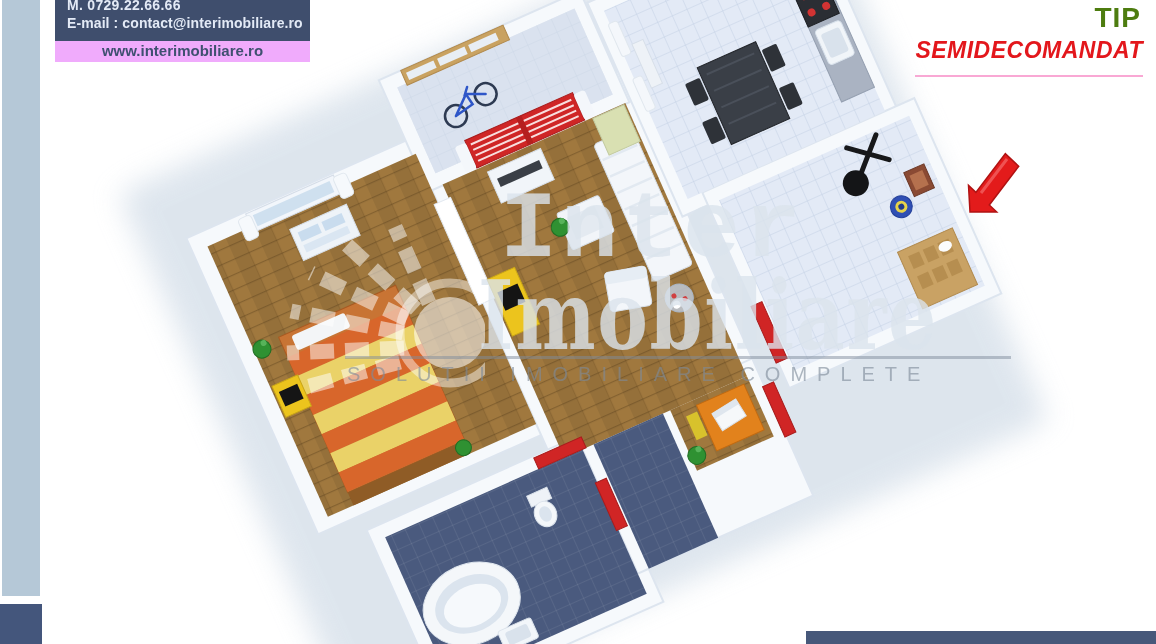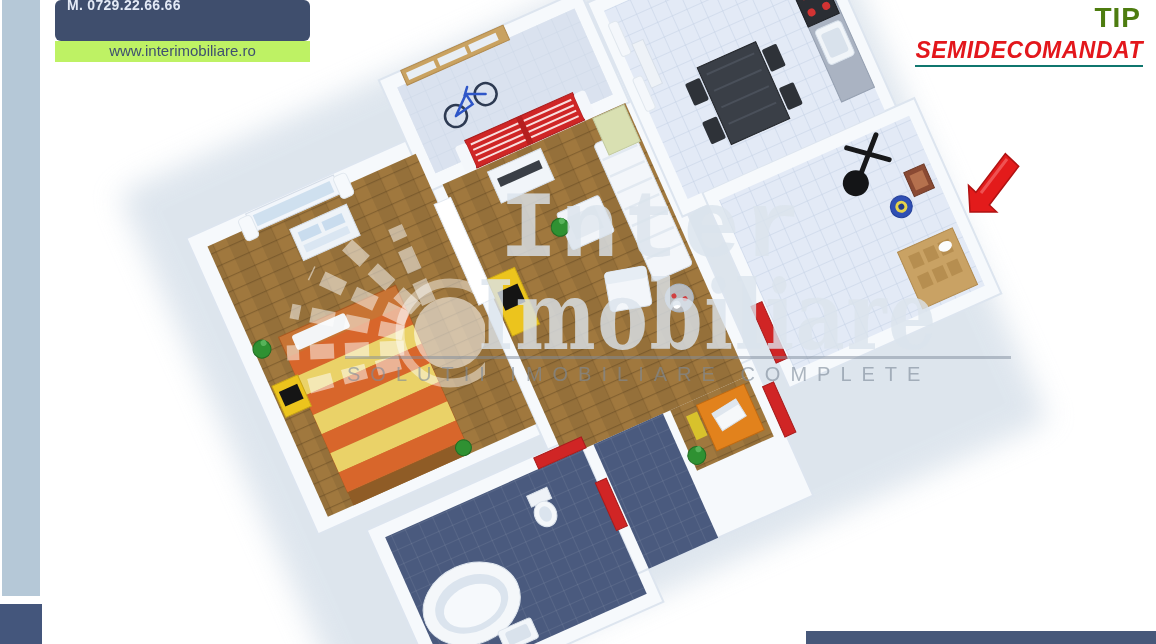--- a/index.html
+++ b/index.html
@@ -6,29 +6,29 @@
   body{width:1156px;height:644px;position:relative;overflow:hidden;background:#ffffff;
        font-family:"Liberation Sans",sans-serif;}
   .abs{position:absolute;}
   
   .stripe{left:2px;top:0;width:38px;height:596px;background:#b5c8d7;}
   .corner-square{left:0;top:604px;width:42px;height:40px;background:#44567c;}
   .footer-bar{left:806px;top:631px;width:350px;height:13px;background:#47587a;}
   
   .contact-panel{left:55px;top:0;width:255px;height:41px;background:#3f4e6d;
     color:#e3eaf6;font-weight:bold;font-size:14px;line-height:18px;
-    padding:3px 0 0 12px;box-sizing:border-box;overflow:hidden;border-radius:6px;}
+    padding:3px 0 0 12px;box-sizing:border-box;overflow:hidden;}
   .contact-panel .phone{margin-top:-7px;letter-spacing:.3px;}
   .contact-panel .email{letter-spacing:.1px;}
-  .website-panel{left:55px;top:41px;width:255px;height:21px;background:#bef264;
-    color:#3f5070;font-weight:normal;font-size:15px;text-align:center;line-height:20px;}
+  .website-panel{left:55px;top:41px;width:255px;height:21px;background:#f0abfc;
+    color:#3f5070;font-weight:bold;font-size:15px;text-align:center;line-height:20px;}
   
   .type-label{right:15px;top:2px;font-size:28px;font-weight:bold;color:#4d7c0f;letter-spacing:1px;}
   .type-value{right:13px;top:37px;font-size:23px;font-weight:bold;font-style:italic;
-    color:#e3171c;border-bottom:2px solid #0f766e;padding-bottom:1px;letter-spacing:.5px;}
+    color:#e3171c;border-bottom:2px solid #f9a8d4;padding-bottom:11px;letter-spacing:.5px;}
   
   .wm{pointer-events:none;}
   .wm-line1{left:500px;top:184px;font-family:Liberation Mono, monospace;font-size:95px;
     font-weight:bold;color:rgba(219,227,236,0.80);letter-spacing:4px;line-height:1;}
   .wm-line2{left:478px;top:268px;font-family:"DejaVu Serif",serif;font-size:95px;
     font-weight:bold;color:rgba(219,227,236,0.80);letter-spacing:2px;line-height:1;
     transform:scaleX(.80);transform-origin:left top;}
   .wm-rule{left:345px;top:356px;width:666px;height:3px;background:rgba(128,140,156,0.50);}
   .wm-tagline{left:347px;top:363px;font-size:20px;font-weight:normal;letter-spacing:10px;
     color:rgba(126,138,154,0.62);white-space:nowrap;}
@@ -36,20 +36,21 @@
 </style>
 </head>
 <body>
 
 <div class="abs stripe"></div>
 <div class="abs corner-square"></div>
 <div class="abs footer-bar"></div>
 
 <div class="abs contact-panel">
   <div class="phone">M. 0729.22.66.66</div>
+  <div class="email">E-mail : contact@interimobiliare.ro</div>
 </div>
 <div class="abs website-panel">www.interimobiliare.ro</div>
 
 <div class="abs type-label">TIP</div>
 <div class="abs type-value">SEMIDECOMANDAT</div>
 
 <svg class="abs" style="left:0;top:0;" width="1156" height="644" viewBox="0 0 1156 644">
   <defs>
     <pattern id="wood" width="30" height="14" patternUnits="userSpaceOnUse">
       <rect width="30" height="14" fill="#a0783e"></rect>

